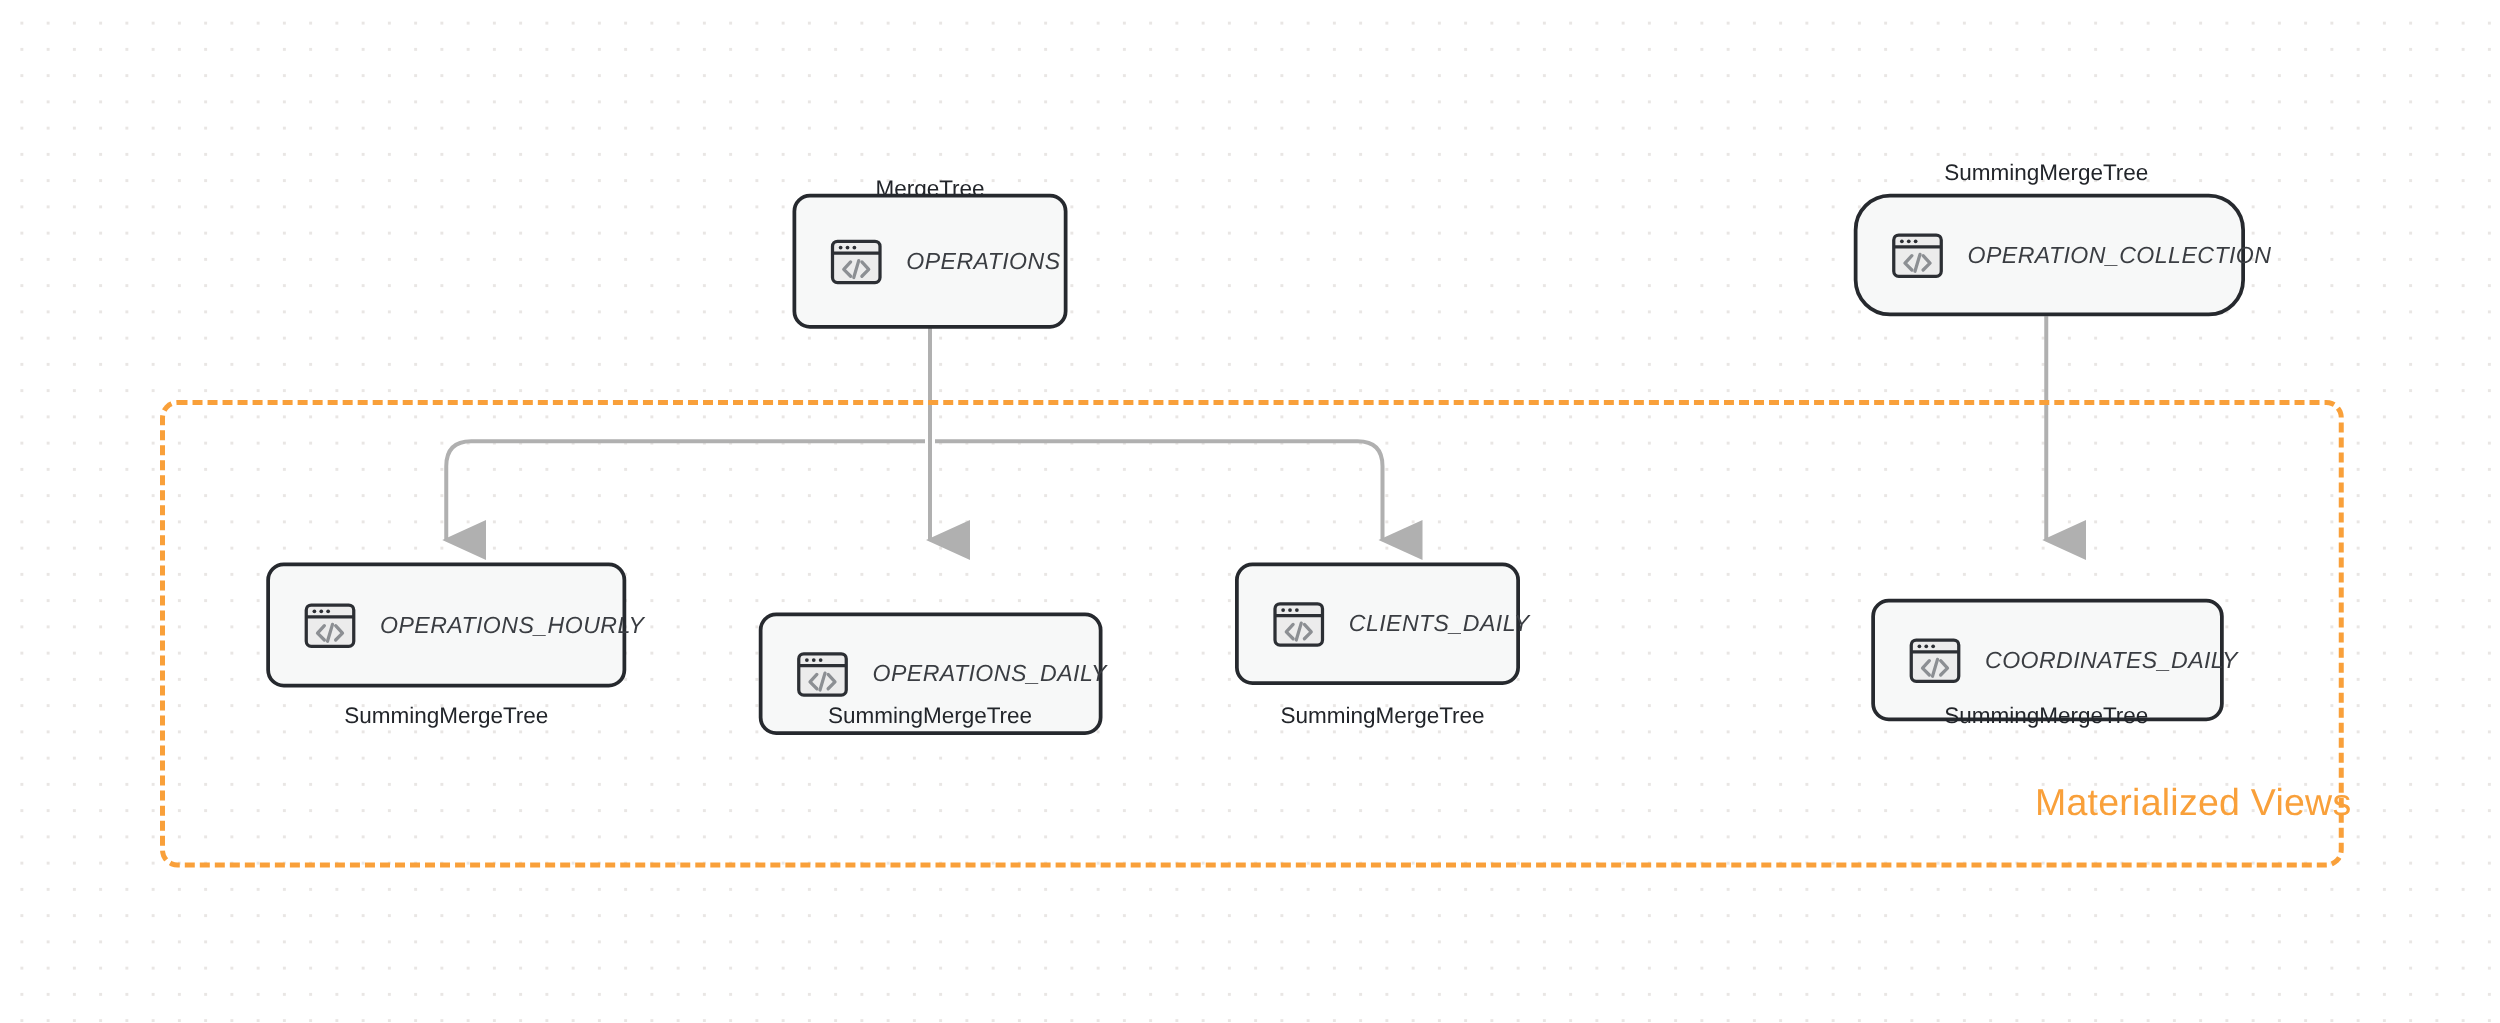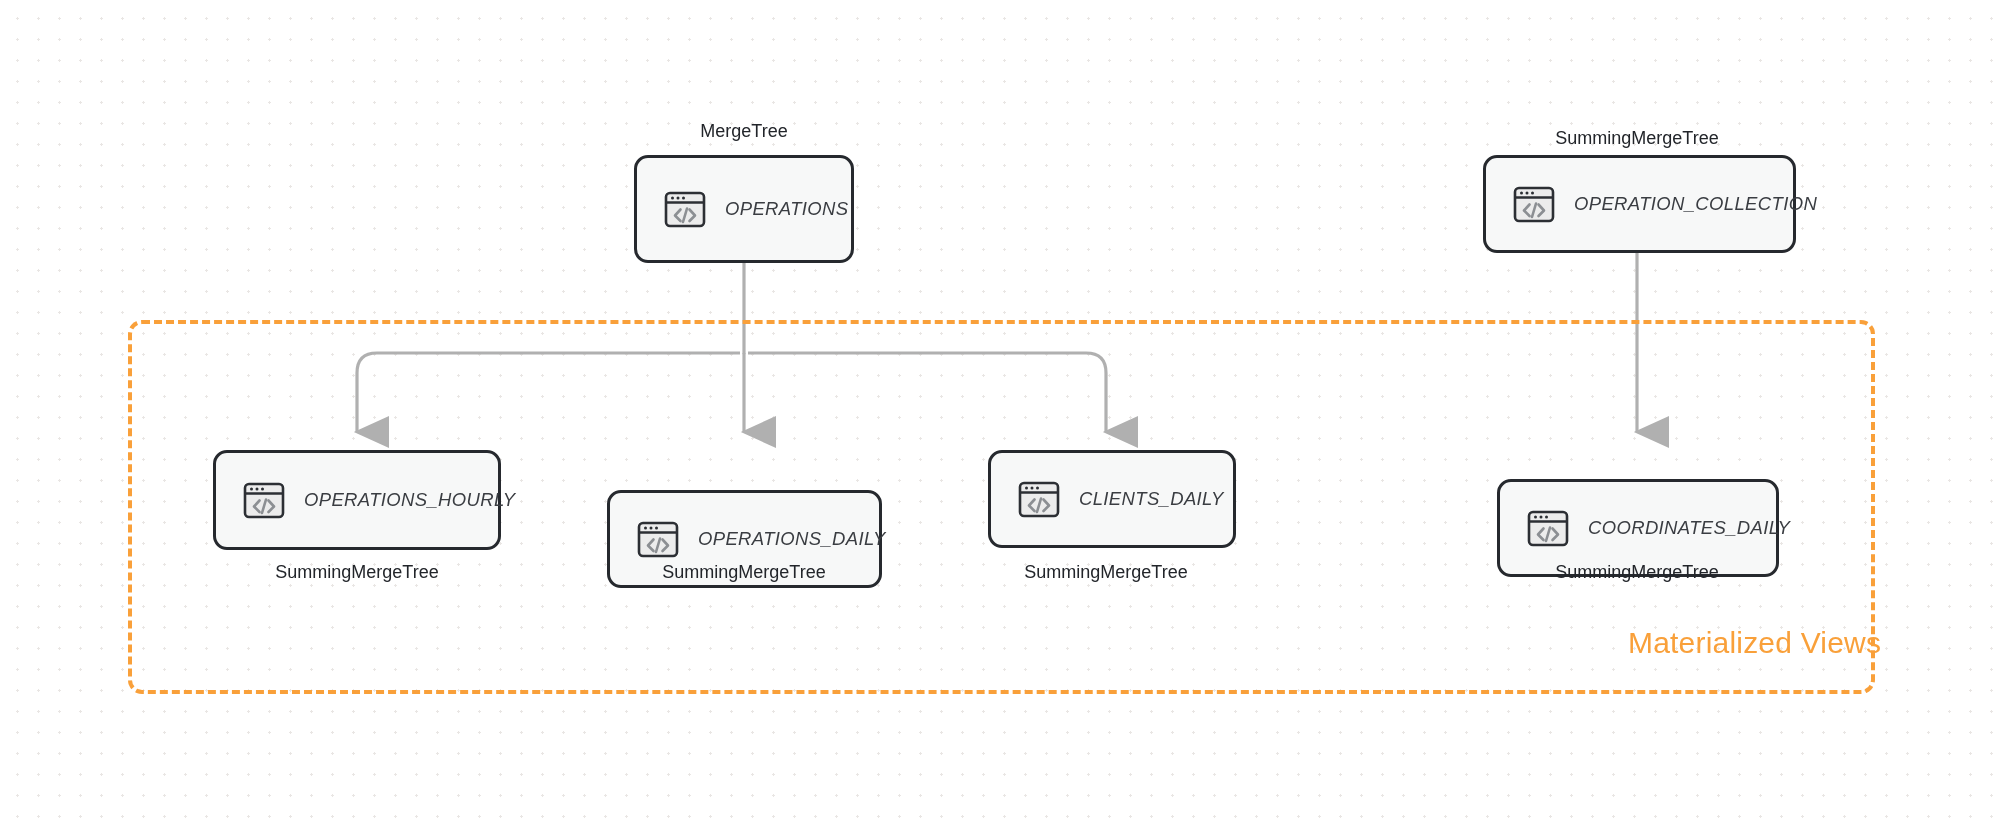--- a/index.html
+++ b/index.html
@@ -99,41 +99,41 @@
     <path d="M 740 353 Q 730 353 722 353 L 377 353 Q 357 353 357 373 L 357 432" fill="none" stroke="#b0b0b0" stroke-width="3.2" stroke-linejoin="round" marker-end="url(#arrowhead)"></path>
 
     <path d="M 748 353 Q 758 353 766 353 L 1086 353 Q 1106 353 1106 373 L 1106 432" fill="none" stroke="#b0b0b0" stroke-width="3.2" stroke-linejoin="round" marker-end="url(#arrowhead)"></path>
 
     <path d="M 1637 253 L 1637 432" fill="none" stroke="#b0b0b0" stroke-width="3.2" marker-end="url(#arrowhead)"></path>
   </svg>
 
   <div class="mv-group" style="left:128px; top:320px; width:1747px; height:374px;"></div>
   <div class="mv-group-label" style="left:1628px; top:626px;">Materialized Views</div>
 
-  <div class="engine-caption" style="left:744px; top:121px;text-align:right;">MergeTree</div>
+  <div class="engine-caption" style="left:744px; top:141px;text-align:right;">MergeTree</div>
 
   <div class="engine-caption" style="left:1637px; top:128px;">SummingMergeTree</div>
 
   <div class="node" style="left:634px; top:155px; width:220px; height:108px;">
     <span class="node-icon">
       <svg viewBox="0 0 44 44" width="44" height="44" xmlns="http://www.w3.org/2000/svg">
         <rect x="3" y="6" width="38" height="33" rx="4" ry="4" fill="#ececec" stroke="#2c2f34" stroke-width="2.6"></rect>
         <path d="M 3 15.5 L 41 15.5" stroke="#2c2f34" stroke-width="2.6" fill="none"></path>
         <circle cx="9.5" cy="11" r="1.5" fill="#2c2f34"></circle>
         <circle cx="15" cy="11" r="1.5" fill="#2c2f34"></circle>
         <circle cx="20.5" cy="11" r="1.5" fill="#2c2f34"></circle>
         <path d="M 17.5 22.5 L 12 28.5 L 17.5 34" fill="none" stroke="#8c8f93" stroke-width="2.6" stroke-linecap="round" stroke-linejoin="round"></path>
         <path d="M 26.5 22.5 L 32 28.5 L 26.5 34" fill="none" stroke="#8c8f93" stroke-width="2.6" stroke-linecap="round" stroke-linejoin="round"></path>
         <path d="M 24 21.5 L 20 35" fill="none" stroke="#8c8f93" stroke-width="2.6" stroke-linecap="round"></path>
       </svg>
     </span>
     <span class="node-label">OPERATIONS</span>
   </div>
 
-  <div class="node" style="left:1483px; top:155px; width:313px; height:98px;">
+  <div class="node" style="left:1483px; top:155px; width:313px; height:98px;border-radius:29px;">
     <span class="node-icon">
       <svg viewBox="0 0 44 44" width="44" height="44" xmlns="http://www.w3.org/2000/svg">
         <rect x="3" y="6" width="38" height="33" rx="4" ry="4" fill="#ececec" stroke="#2c2f34" stroke-width="2.6"></rect>
         <path d="M 3 15.5 L 41 15.5" stroke="#2c2f34" stroke-width="2.6" fill="none"></path>
         <circle cx="9.5" cy="11" r="1.5" fill="#2c2f34"></circle>
         <circle cx="15" cy="11" r="1.5" fill="#2c2f34"></circle>
         <circle cx="20.5" cy="11" r="1.5" fill="#2c2f34"></circle>
         <path d="M 17.5 22.5 L 12 28.5 L 17.5 34" fill="none" stroke="#8c8f93" stroke-width="2.6" stroke-linecap="round" stroke-linejoin="round"></path>
         <path d="M 26.5 22.5 L 32 28.5 L 26.5 34" fill="none" stroke="#8c8f93" stroke-width="2.6" stroke-linecap="round" stroke-linejoin="round"></path>
         <path d="M 24 21.5 L 20 35" fill="none" stroke="#8c8f93" stroke-width="2.6" stroke-linecap="round"></path>
@@ -169,21 +169,21 @@
         <circle cx="20.5" cy="11" r="1.5" fill="#2c2f34"></circle>
         <path d="M 17.5 22.5 L 12 28.5 L 17.5 34" fill="none" stroke="#8c8f93" stroke-width="2.6" stroke-linecap="round" stroke-linejoin="round"></path>
         <path d="M 26.5 22.5 L 32 28.5 L 26.5 34" fill="none" stroke="#8c8f93" stroke-width="2.6" stroke-linecap="round" stroke-linejoin="round"></path>
         <path d="M 24 21.5 L 20 35" fill="none" stroke="#8c8f93" stroke-width="2.6" stroke-linecap="round"></path>
       </svg>
     </span>
     <span class="node-label">OPERATIONS_DAILY</span>
   </div>
   <div class="engine-caption" style="left:744px; top:562px;">SummingMergeTree</div>
 
-  <div class="node" style="left:988px; top:450px; width:248px; height:98px;">
+  <div class="node" style="left:988px; top:450px; width:228px; height:98px;">
     <span class="node-icon">
       <svg viewBox="0 0 44 44" width="44" height="44" xmlns="http://www.w3.org/2000/svg">
         <rect x="3" y="6" width="38" height="33" rx="4" ry="4" fill="#ececec" stroke="#2c2f34" stroke-width="2.6"></rect>
         <path d="M 3 15.5 L 41 15.5" stroke="#2c2f34" stroke-width="2.6" fill="none"></path>
         <circle cx="9.5" cy="11" r="1.5" fill="#2c2f34"></circle>
         <circle cx="15" cy="11" r="1.5" fill="#2c2f34"></circle>
         <circle cx="20.5" cy="11" r="1.5" fill="#2c2f34"></circle>
         <path d="M 17.5 22.5 L 12 28.5 L 17.5 34" fill="none" stroke="#8c8f93" stroke-width="2.6" stroke-linecap="round" stroke-linejoin="round"></path>
         <path d="M 26.5 22.5 L 32 28.5 L 26.5 34" fill="none" stroke="#8c8f93" stroke-width="2.6" stroke-linecap="round" stroke-linejoin="round"></path>
         <path d="M 24 21.5 L 20 35" fill="none" stroke="#8c8f93" stroke-width="2.6" stroke-linecap="round"></path>

